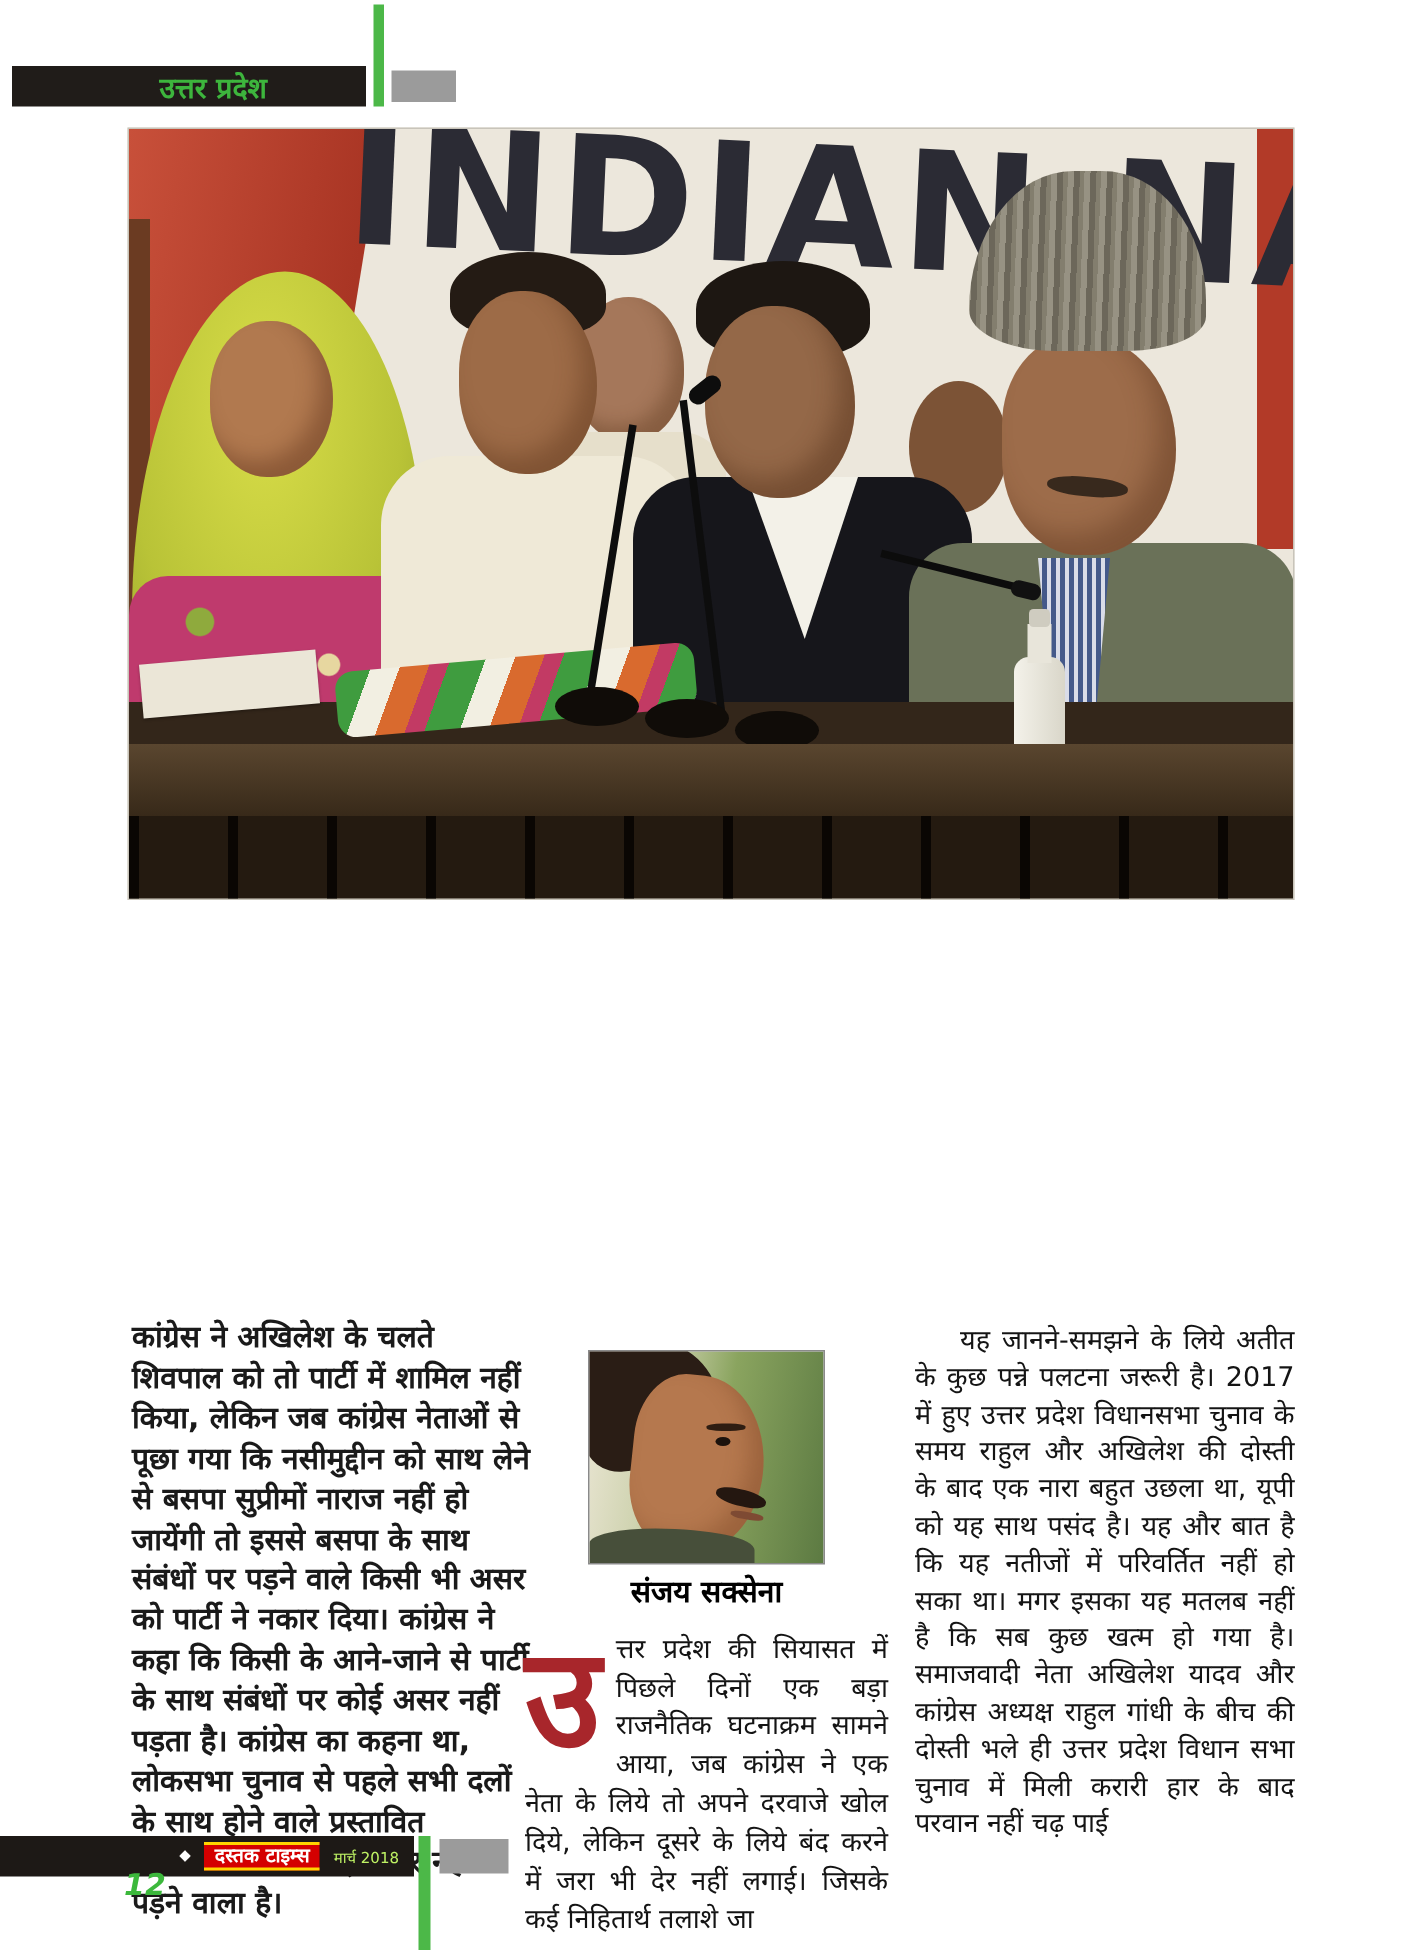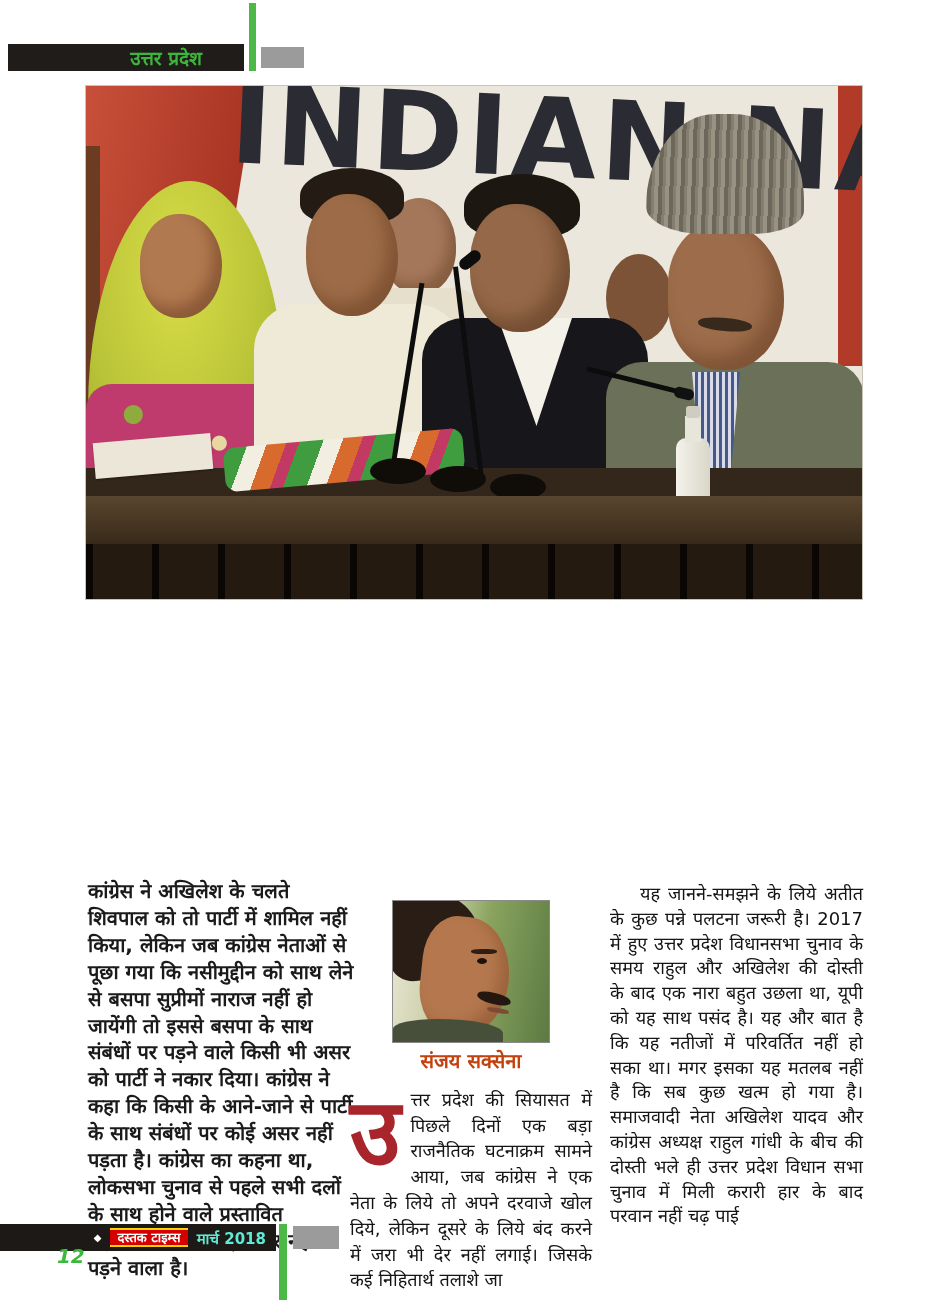--- a/index.html
+++ b/index.html
@@ -1,21 +1,21 @@
 <!DOCTYPE html>
 <html><head>
 <meta charset="utf-8">
 <style>
   html,body{margin:0;padding:0;background:#ffffff;}
   .page{position:relative;width:945px;height:1300px;background:#fff;overflow:hidden;
         font-family:"DejaVu Sans",sans-serif;color:#141414;}
 
   
   .top-black-bar{position:absolute;left:8px;top:44px;width:236px;height:27px;background:#201c19;
-    display:flex;align-items:center;justify-content:flex-end;padding-right:42px;box-sizing:border-box;}
+    display:flex;align-items:center;justify-content:flex-end;padding-right:66px;box-sizing:border-box;}
   .top-black-bar span{color:#3db53d;font-size:19px;font-weight:bold;}
   .top-green-bar{position:absolute;left:249px;top:3px;width:7px;height:68px;background:#4cb848;}
   .top-gray-rect{position:absolute;left:261px;top:47px;width:43px;height:21px;background:#9b9b9b;}
 
   
   .press-photo{position:absolute;left:85px;top:85px;width:778px;height:515px;background:#ece7dc;
     overflow:hidden;border:1px solid #c8c4ba;box-sizing:border-box;}
   .press-photo *{position:absolute;}
   .ph-red-left{left:0;top:0;width:170px;height:400px;
     background:linear-gradient(100deg,#c8503a,#a93524 70%);
@@ -109,32 +109,32 @@
     background:linear-gradient(100deg,#ece7d6 0%,#cfd3b0 28%,#8aa45f 55%,#5c7a42 100%);}
   .author-photo *{position:absolute;}
   .ap-hair{left:-6px;top:-8px;width:92px;height:86px;background:#2a1d15;border-radius:0 60% 55% 30%;transform:rotate(-6deg);}
   .ap-face{left:28px;top:16px;width:88px;height:118px;background:#b5784e;border-radius:42% 58% 55% 45%;
     transform:rotate(6deg);box-shadow:inset -10px -8px 14px rgba(110,60,30,.35);}
   .ap-brow{left:78px;top:48px;width:26px;height:5px;background:#2e1d12;border-radius:40%;}
   .ap-eye{left:84px;top:57px;width:10px;height:6px;background:#1c120c;border-radius:50%;}
   .ap-mustache{left:84px;top:92px;width:34px;height:11px;background:#241710;border-radius:45%;transform:rotate(14deg);}
   .ap-mouth{left:94px;top:107px;width:22px;height:5px;background:#7e4a33;border-radius:40%;transform:rotate(10deg);}
   .ap-shoulder{left:0;top:118px;width:110px;height:24px;background:#474f3a;border-radius:40% 60% 0 0;}
-  .author-caption{text-align:center;font-size:20px;font-weight:bold;color:#c2410c;margin-bottom:12px;}
+  .author-caption{text-align:center;font-size:20px;font-weight:bold;color:#000000;margin-bottom:12px;}
   .dropcap{float:left;font-size:92px;line-height:82px;font-weight:bold;color:#a8262b;
     margin:4px 10px 0 0;font-family:"DejaVu Serif",serif;}
 
   
   .footer-bar{position:absolute;left:0;top:1224px;width:276px;height:27px;background:#1d1916;
     display:flex;align-items:center;justify-content:flex-end;gap:9px;padding-right:10px;box-sizing:border-box;}
   .footer-page{color:#3cb83c;font-size:20px;font-weight:bold;font-style:italic;margin-top:36px;}
   .footer-diamond{color:#fff;font-size:10px;}
   .footer-logo{background:#d40000;color:#fff;font-size:13px;font-weight:bold;padding:0 7px;line-height:15px;
     border-top:2px solid #ffd400;border-bottom:2px solid #ffd400;}
-  .footer-date{color:#5eead4;font-size:15px;font-weight:bold;}
+  .footer-date{color:#bef264;font-size:10px;font-weight:normal;}
   .footer-green-bar{position:absolute;left:279px;top:1224px;width:8px;height:76px;background:#4cb848;}
   .footer-gray-rect{position:absolute;left:293px;top:1226px;width:46px;height:23px;background:#9b9b9b;}
 </style>
 </head>
 <body>
 
 <div class="page">
 
   <div class="top-black-bar">
     <span>उत्तर प्रदेश</span>

